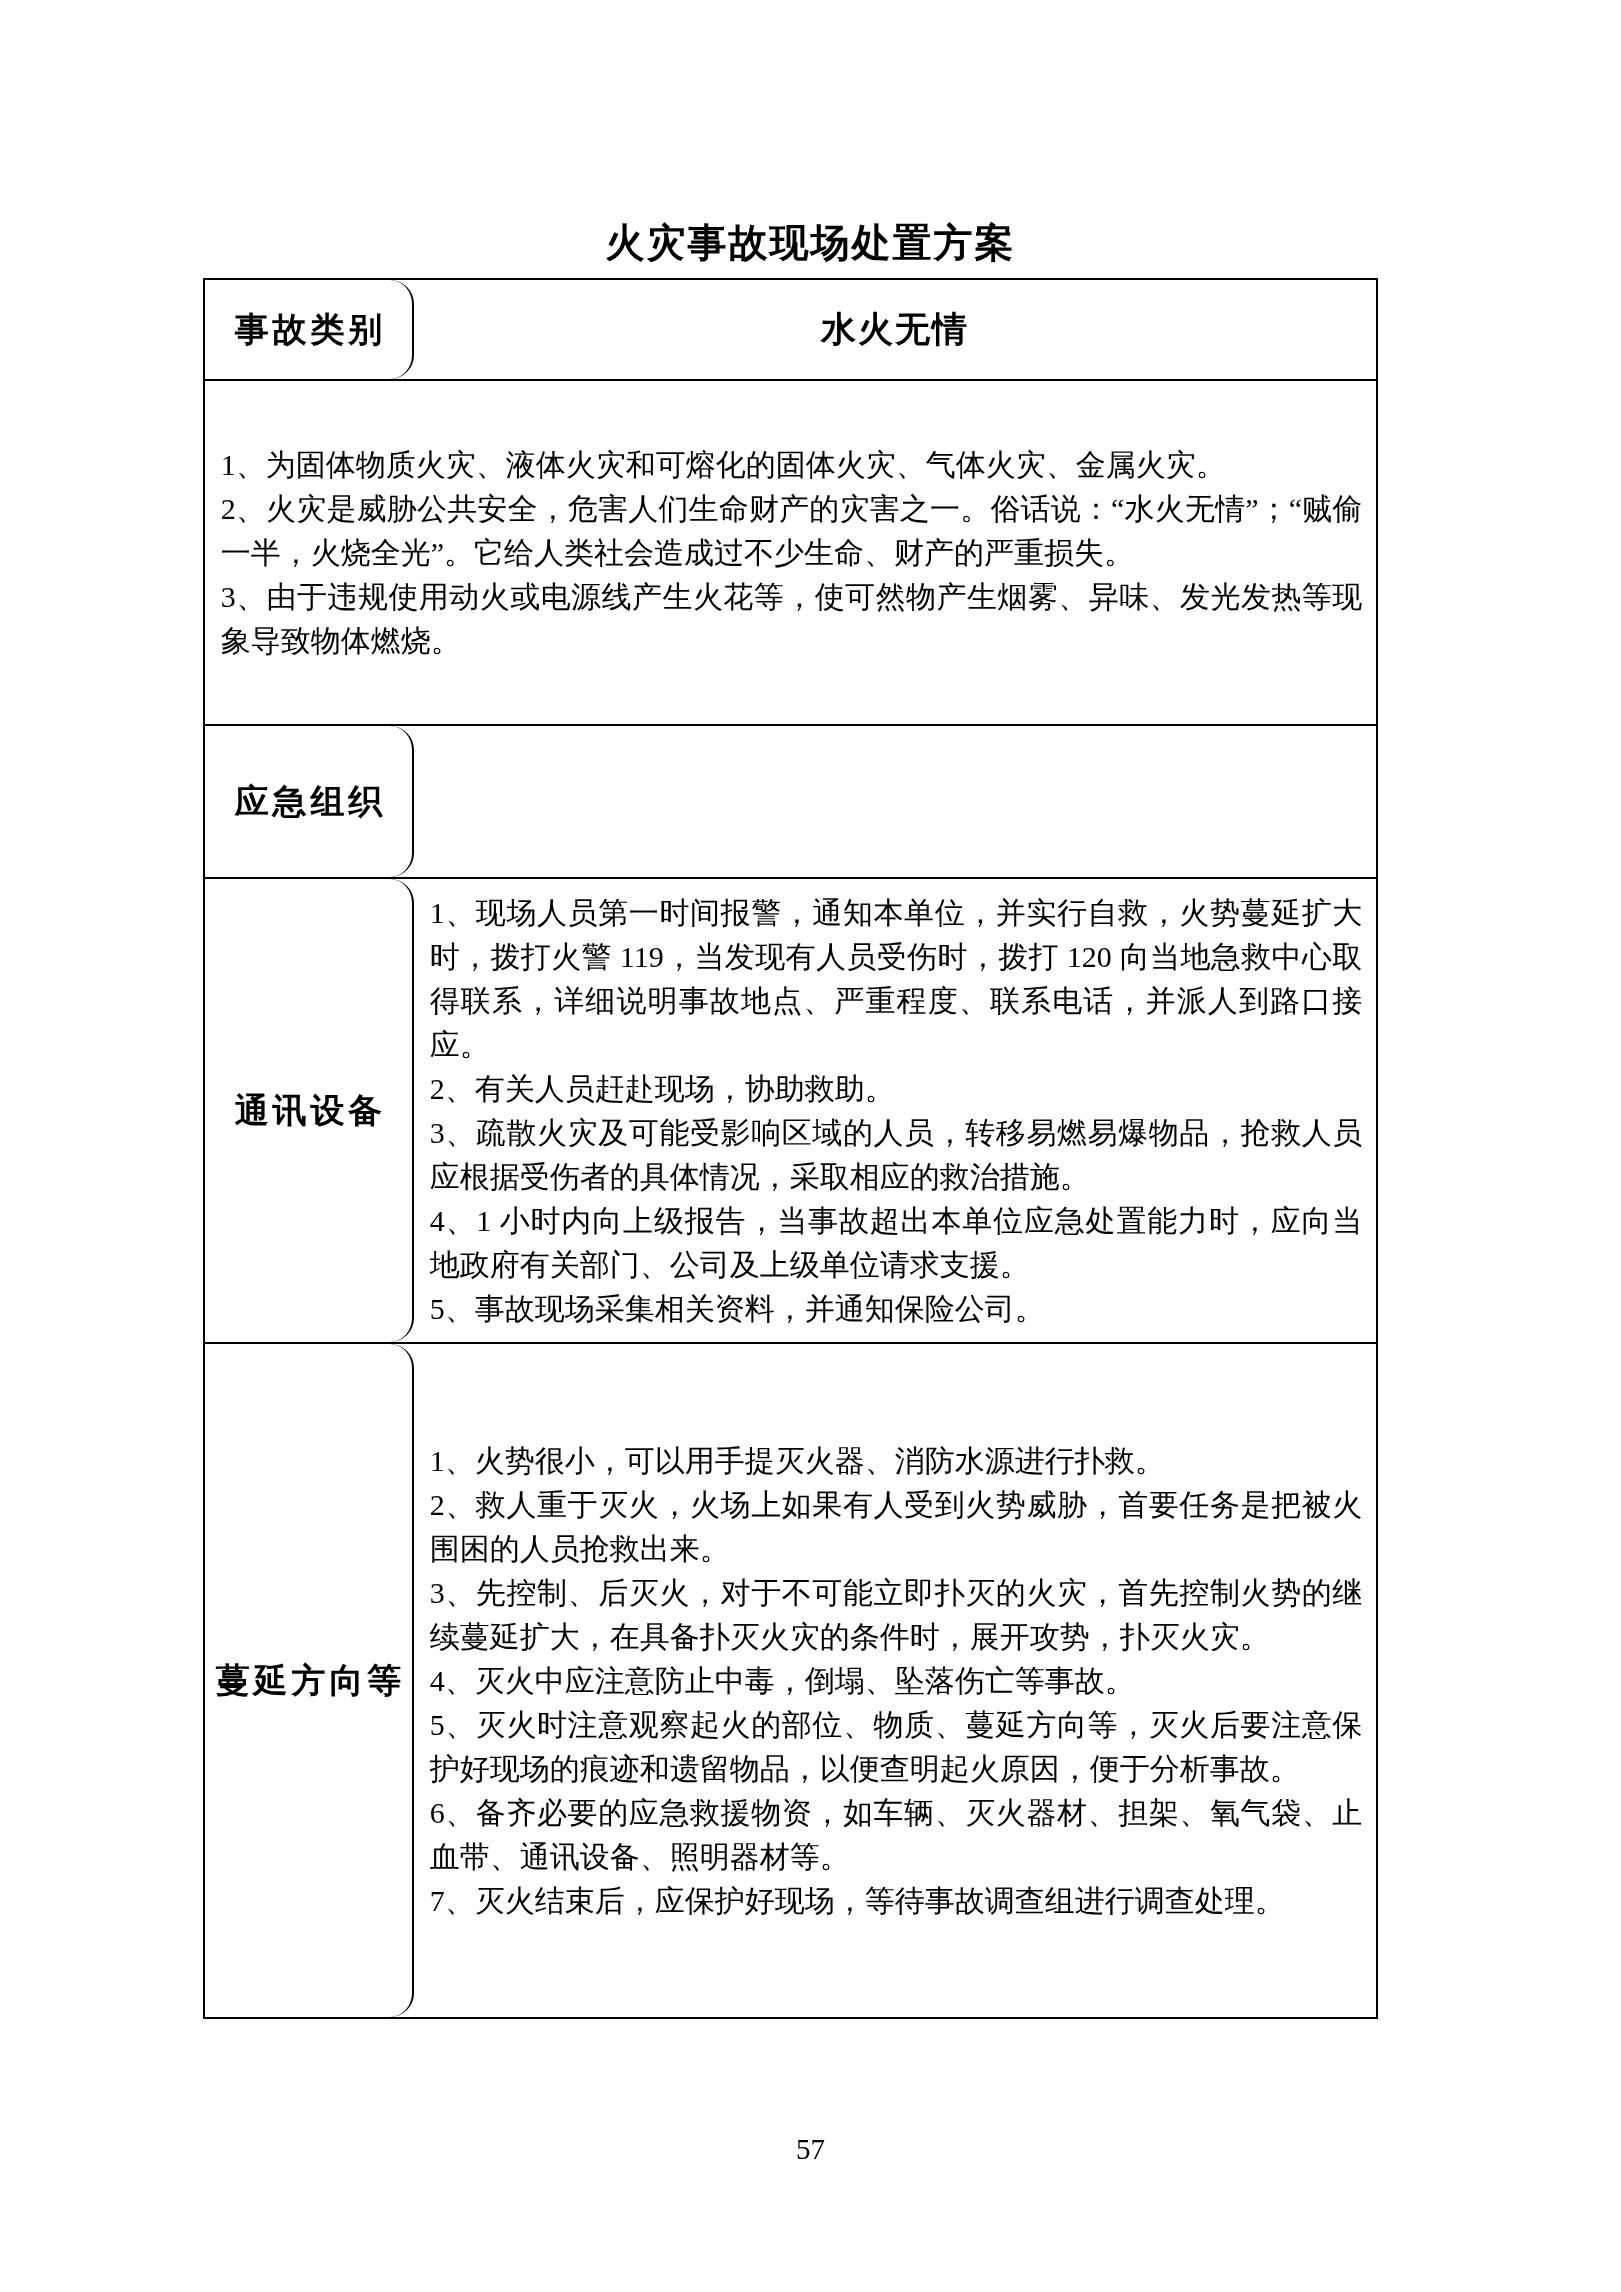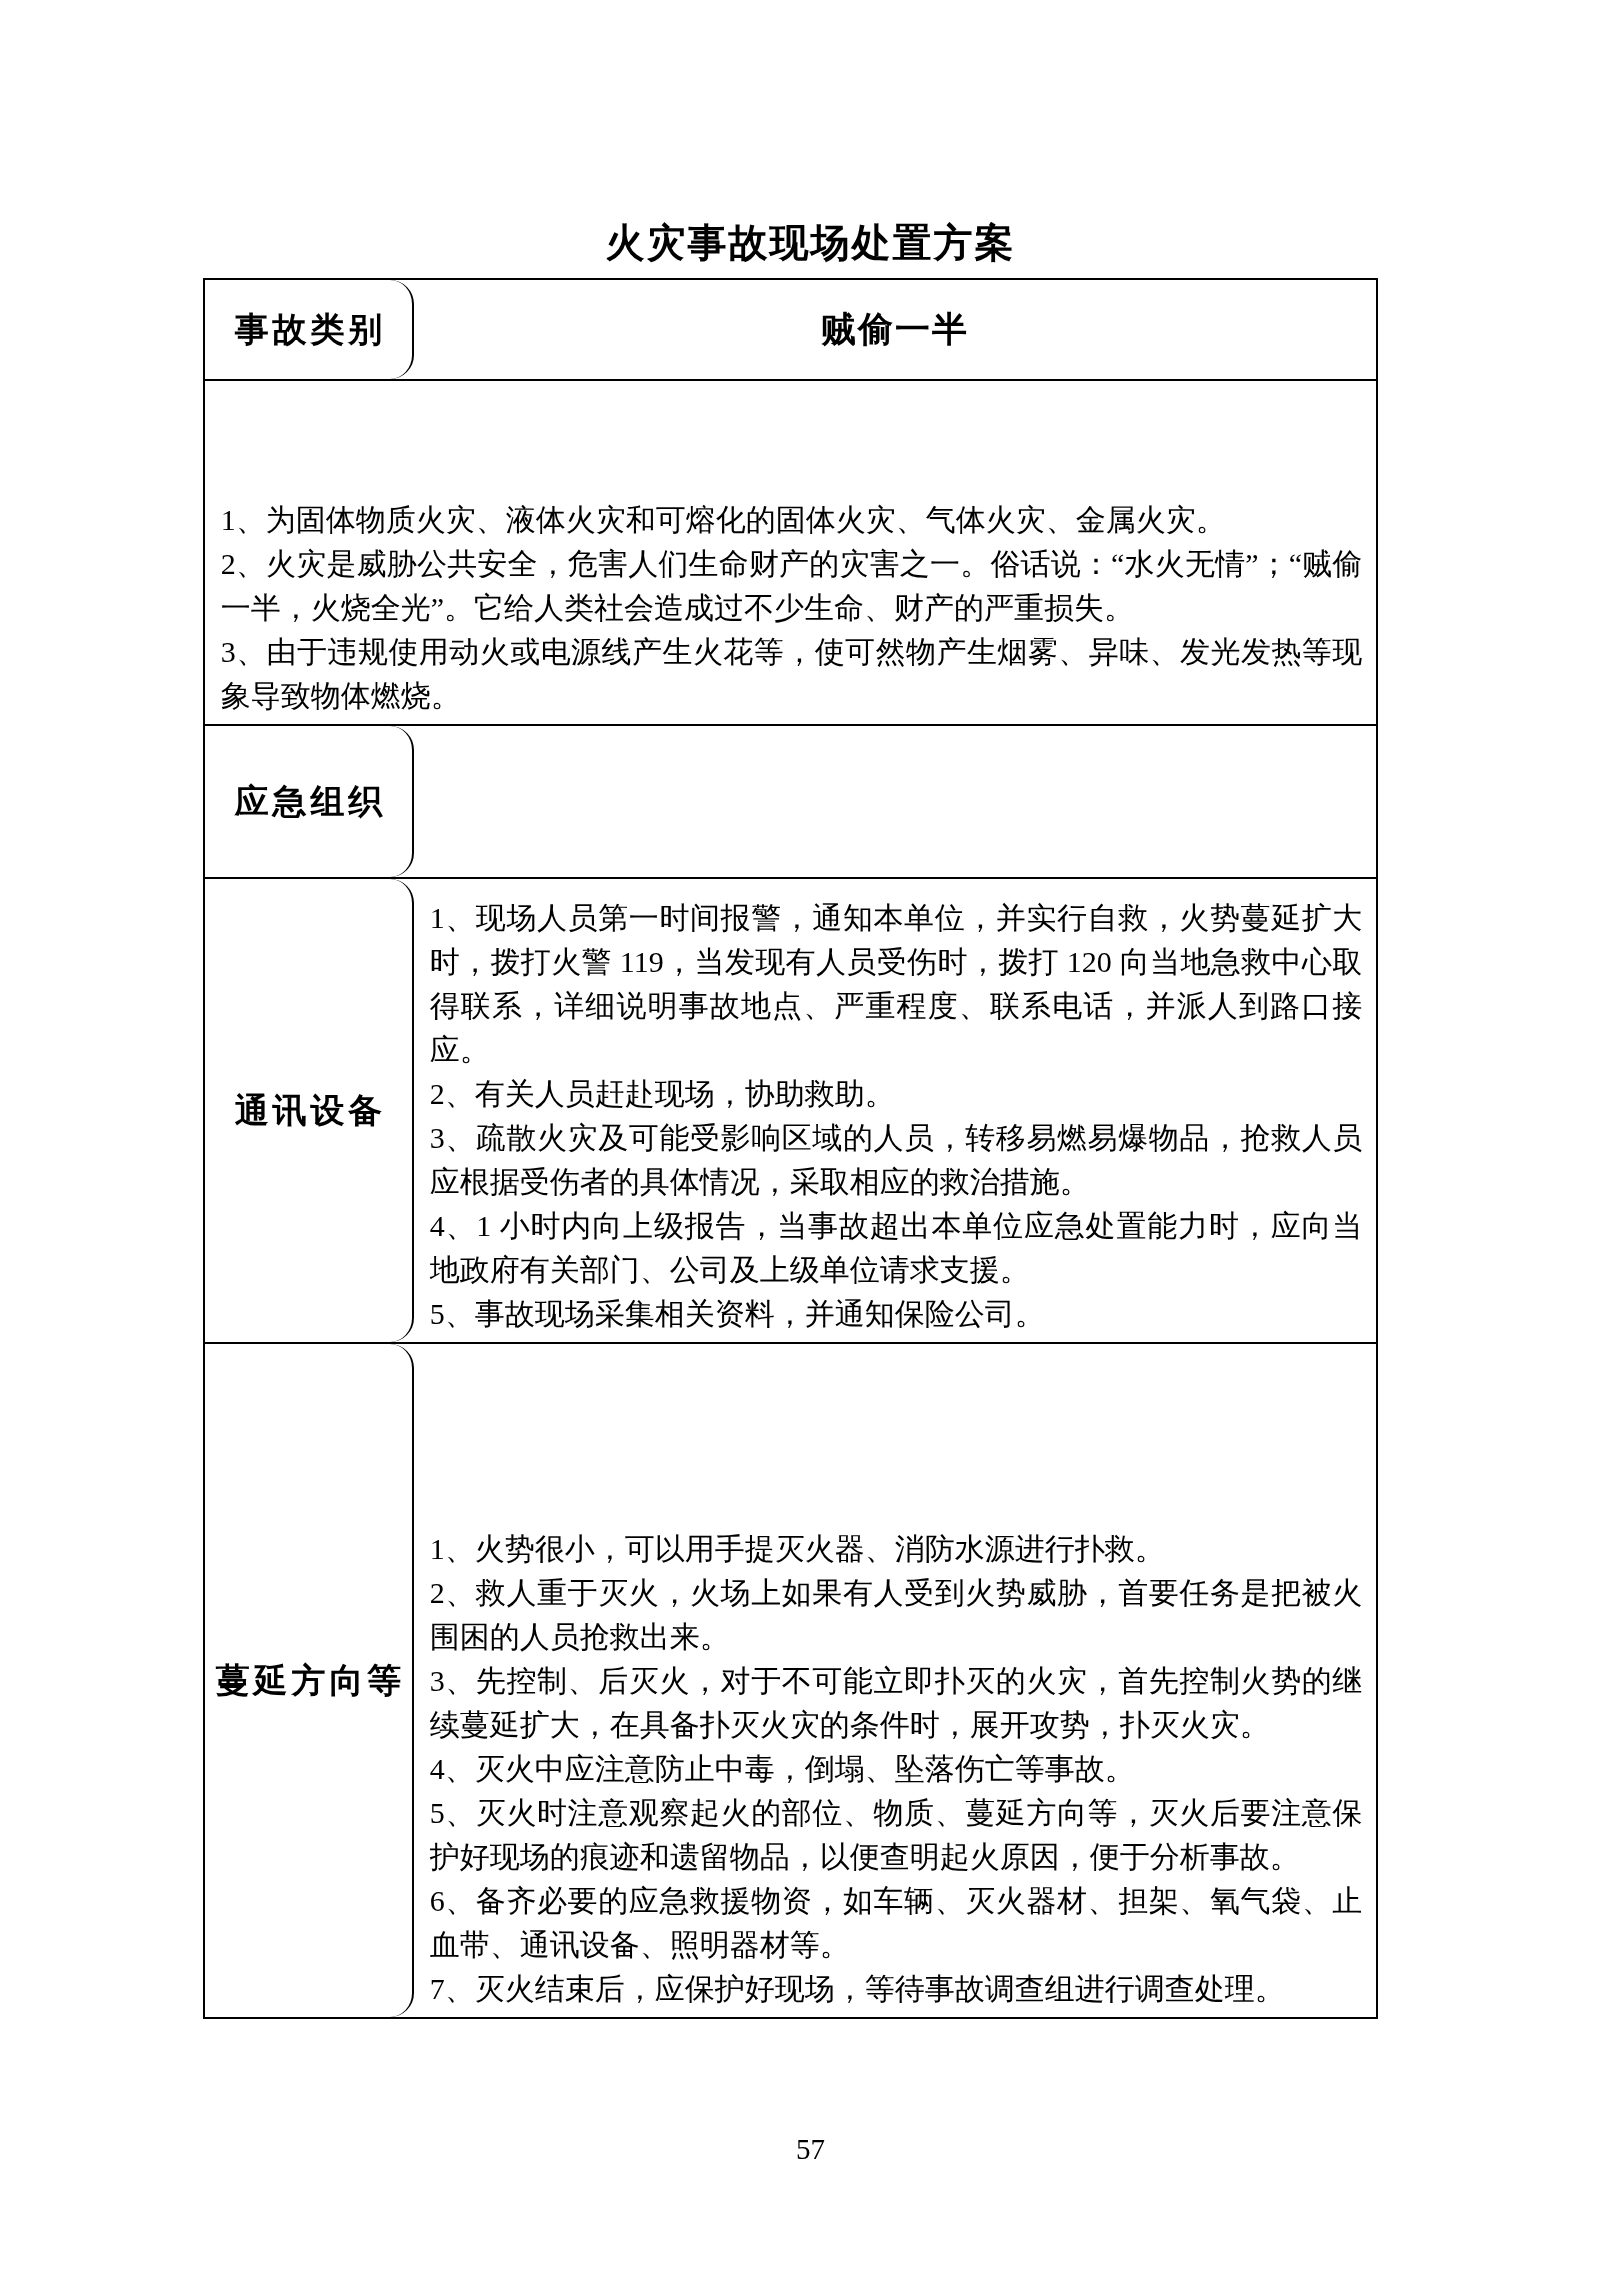--- a/index.html
+++ b/index.html
@@ -64,21 +64,21 @@
     justify-content: center;
     font-weight: 700;
     font-size: 35px;
     letter-spacing: 2px;
   }
   .cell-content {
     flex: 1;
     box-sizing: border-box;
     display: flex;
     flex-direction: column;
-    justify-content: flex-end;
+    justify-content: center;
     padding: 5.9px 13.7px 5.9px 15.7px;
   }
   .cell-text {
     font-size: 30px;
     line-height: 44px;
     white-space: pre-wrap;
     text-align: justify;
   }
   .page-number {
     position: absolute;
@@ -93,21 +93,21 @@
 <body>
 
 <div class="page">
 
   <div class="doc-title">火灾事故现场处置方案</div>
 
   <div class="plan-table">
 
     <div class="row row-header">
       <div class="cell-label">事故类别</div>
-      <div class="cell-value-header">贼偷一半</div>
+      <div class="cell-value-header">水火无情</div>
     </div>
 
     <div class="row row-feature">
       <div class="cell-content">
         <div class="cell-text">1、为固体物质火灾、液体火灾和可熔化的固体火灾、气体火灾、金属火灾。
 2、火灾是威胁公共安全，危害人们生命财产的灾害之一。俗话说：“水火无情”；“贼偷一半，火烧全光”。它给人类社会造成过不少生命、财产的严重损失。
 3、由于违规使用动火或电源线产生火花等，使可然物产生烟雾、异味、发光发热等现象导致物体燃烧。</div>
       </div>
     </div>
 

